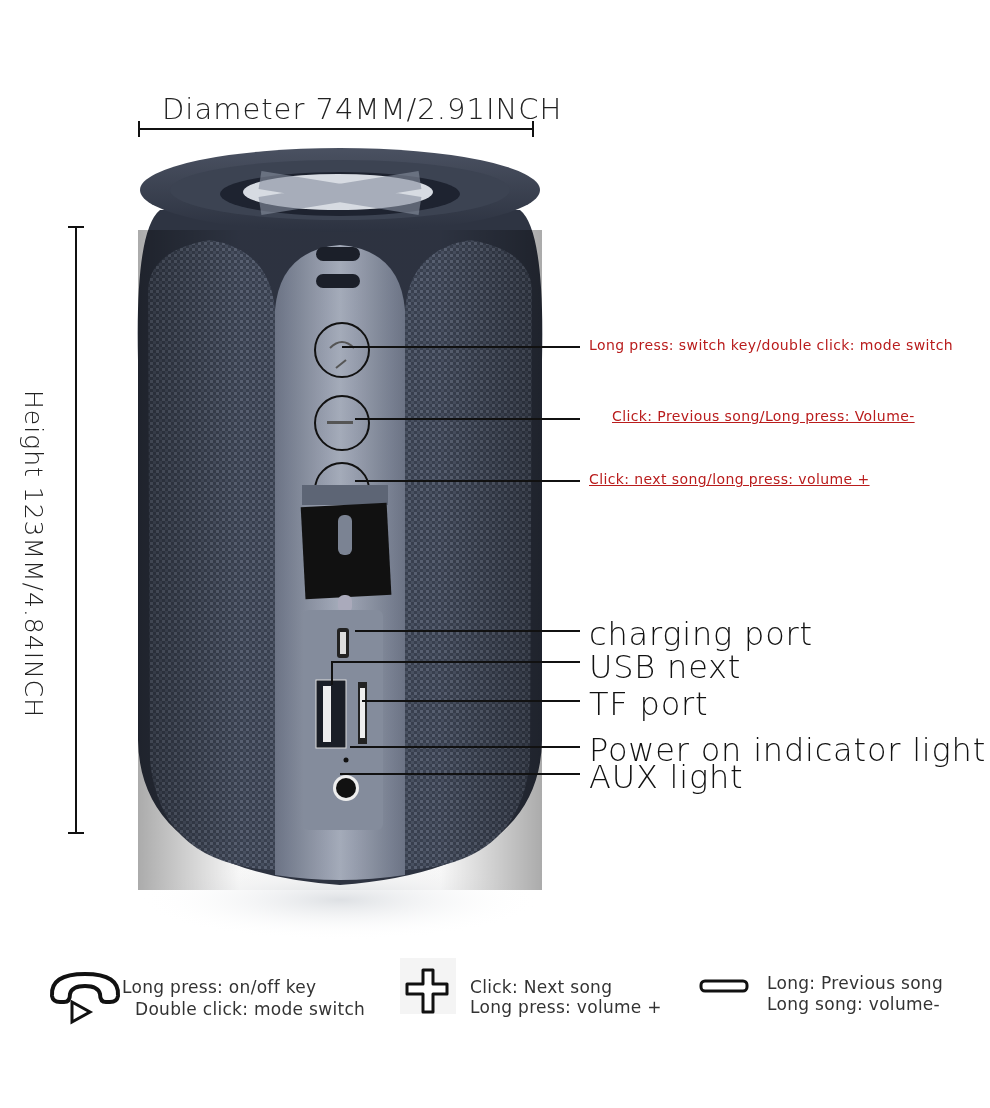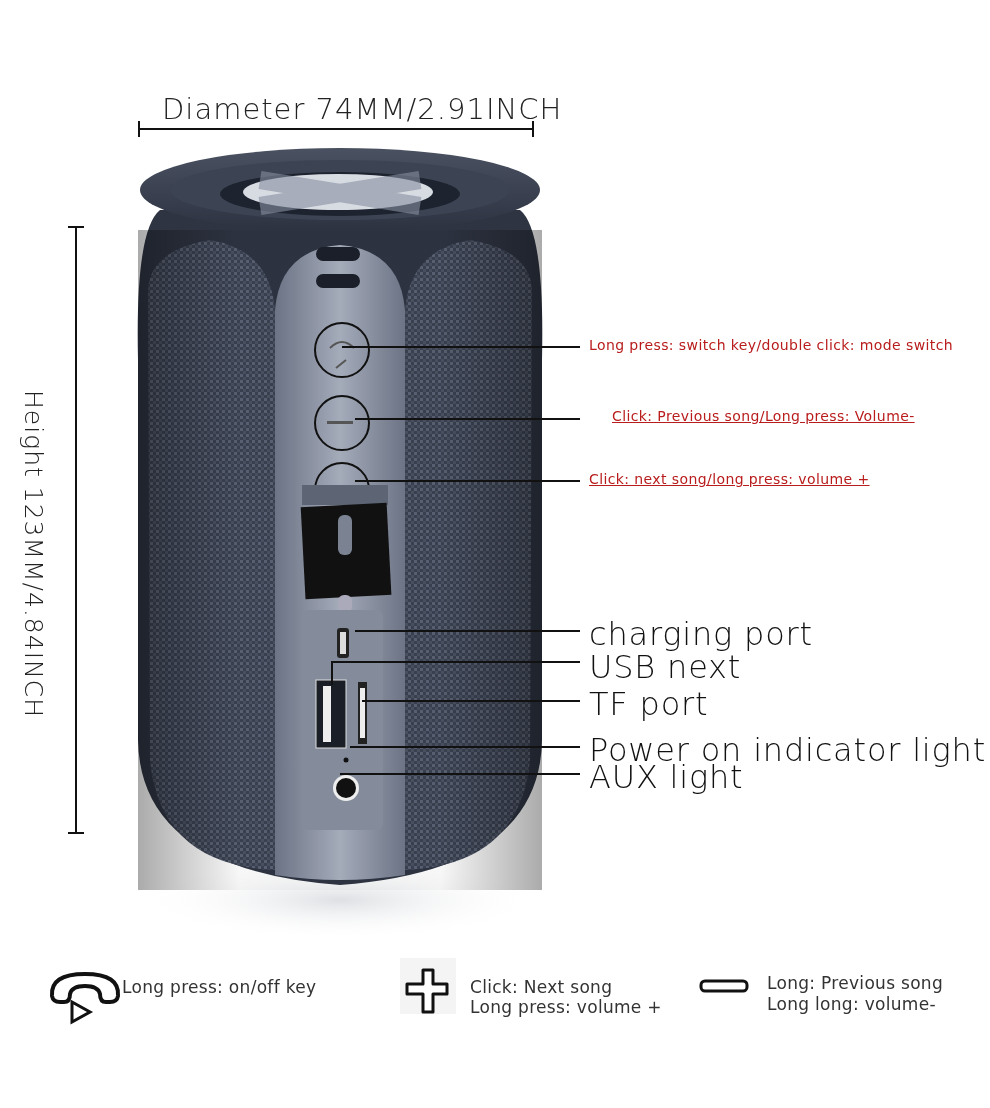--- a/index.html
+++ b/index.html
@@ -125,30 +125,31 @@
 
 <div class="line" style="left:340px; top:773px; width:240px; height:2px;"></div>
 <div class="abs callout-lg" style="left:589px; top:758px;">AUX light</div>
 
 <div class="abs" style="left:40px; top:966px; width:360px; height:60px;">
   <svg width="90" height="60" viewBox="0 0 90 60" style="position:absolute; left:0; top:0;">
     <path d="M12 30 Q10 8 45 8 Q80 8 78 30 Q77 36 70 36 L66 36 Q60 36 60 28 Q58 20 45 20 Q32 20 30 28 Q30 36 24 36 L20 36 Q13 36 12 30 Z" fill="none" stroke="#111" stroke-width="4"></path>
     <path d="M32 36 L32 56 L50 46 Z" fill="none" stroke="#111" stroke-width="3"></path>
   </svg>
   <div class="legend-text" style="position:absolute; left:82px; top:10px;">Long press: on/off key</div>
+  <div class="legend-text" style="position:absolute; left:95px; top:32px;">Double click: mode switch</div>
 </div>
 
 <div class="abs" style="left:400px; top:958px; width:300px; height:64px;">
   <div style="position:absolute; left:0; top:0; width:56px; height:56px; background:#f4f4f4;"></div>
   <svg width="56" height="56" viewBox="0 0 56 56" style="position:absolute; left:0; top:6px;">
     <path d="M23 6 H33 V20 H47 V30 H33 V48 H23 V30 H7 V20 H23 Z" fill="#fff" stroke="#111" stroke-width="3" stroke-linejoin="round"></path>
   </svg>
   <div class="legend-text" style="position:absolute; left:70px; top:18px;">Click: Next song</div>
   <div class="legend-text" style="position:absolute; left:70px; top:38px;text-align:right;">Long press: volume +</div>
 </div>
 
 <div class="abs" style="left:698px; top:966px; width:290px; height:60px;">
   <svg width="54" height="20" viewBox="0 0 54 20" style="position:absolute; left:0; top:10px;">
     <rect x="3" y="5" width="46" height="10" rx="4" fill="#fff" stroke="#111" stroke-width="3"></rect>
   </svg>
   <div class="legend-text" style="position:absolute; left:69px; top:6px;">Long: Previous song</div>
-  <div class="legend-text" style="position:absolute; left:69px; top:27px;">Long long: volume-</div>
+  <div class="legend-text" style="position:absolute; left:69px; top:27px;">Long song: volume-</div>
 </div>
 
 </body></html>

